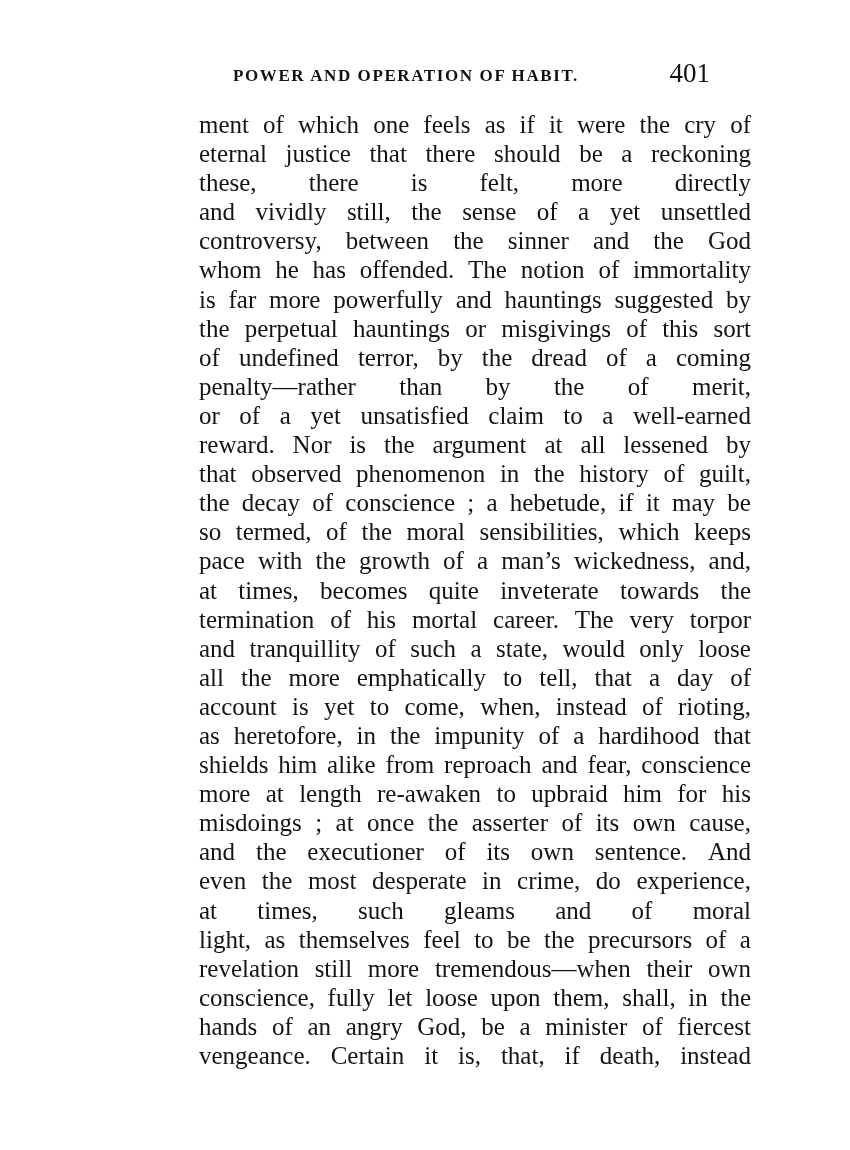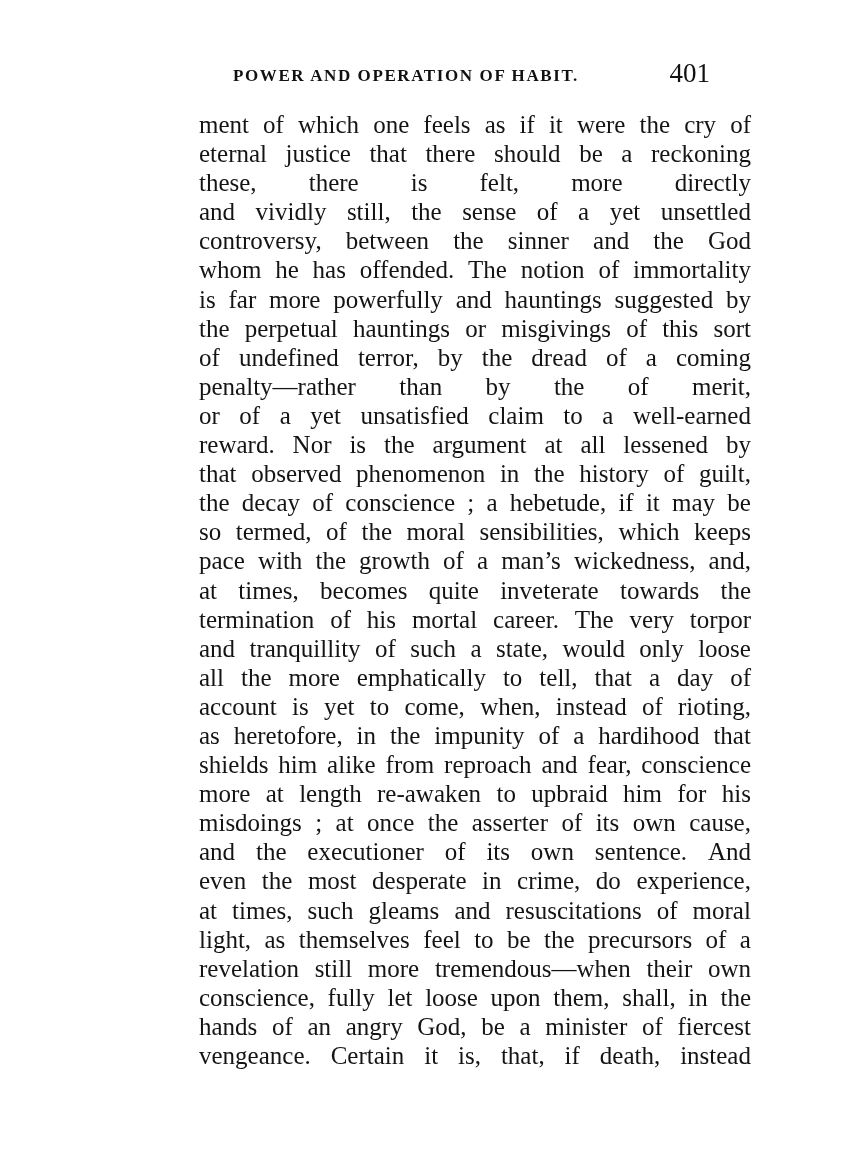--- a/index.html
+++ b/index.html
@@ -376,21 +376,20 @@
           <span>experience,</span>
         </span>
       </span>
     <span class="line">
         <span class="line-inner">
           <span>at</span>
           <span>times,</span>
           <span>such</span>
           <span>gleams</span>
           <span>and</span>
-          <span>resuscitations</span>
           <span>of</span>
           <span>moral</span>
         </span>
       </span>
     <span class="line">
         <span class="line-inner">
           <span>light,</span>
           <span>as</span>
           <span>themselves</span>
           <span>feel</span>

